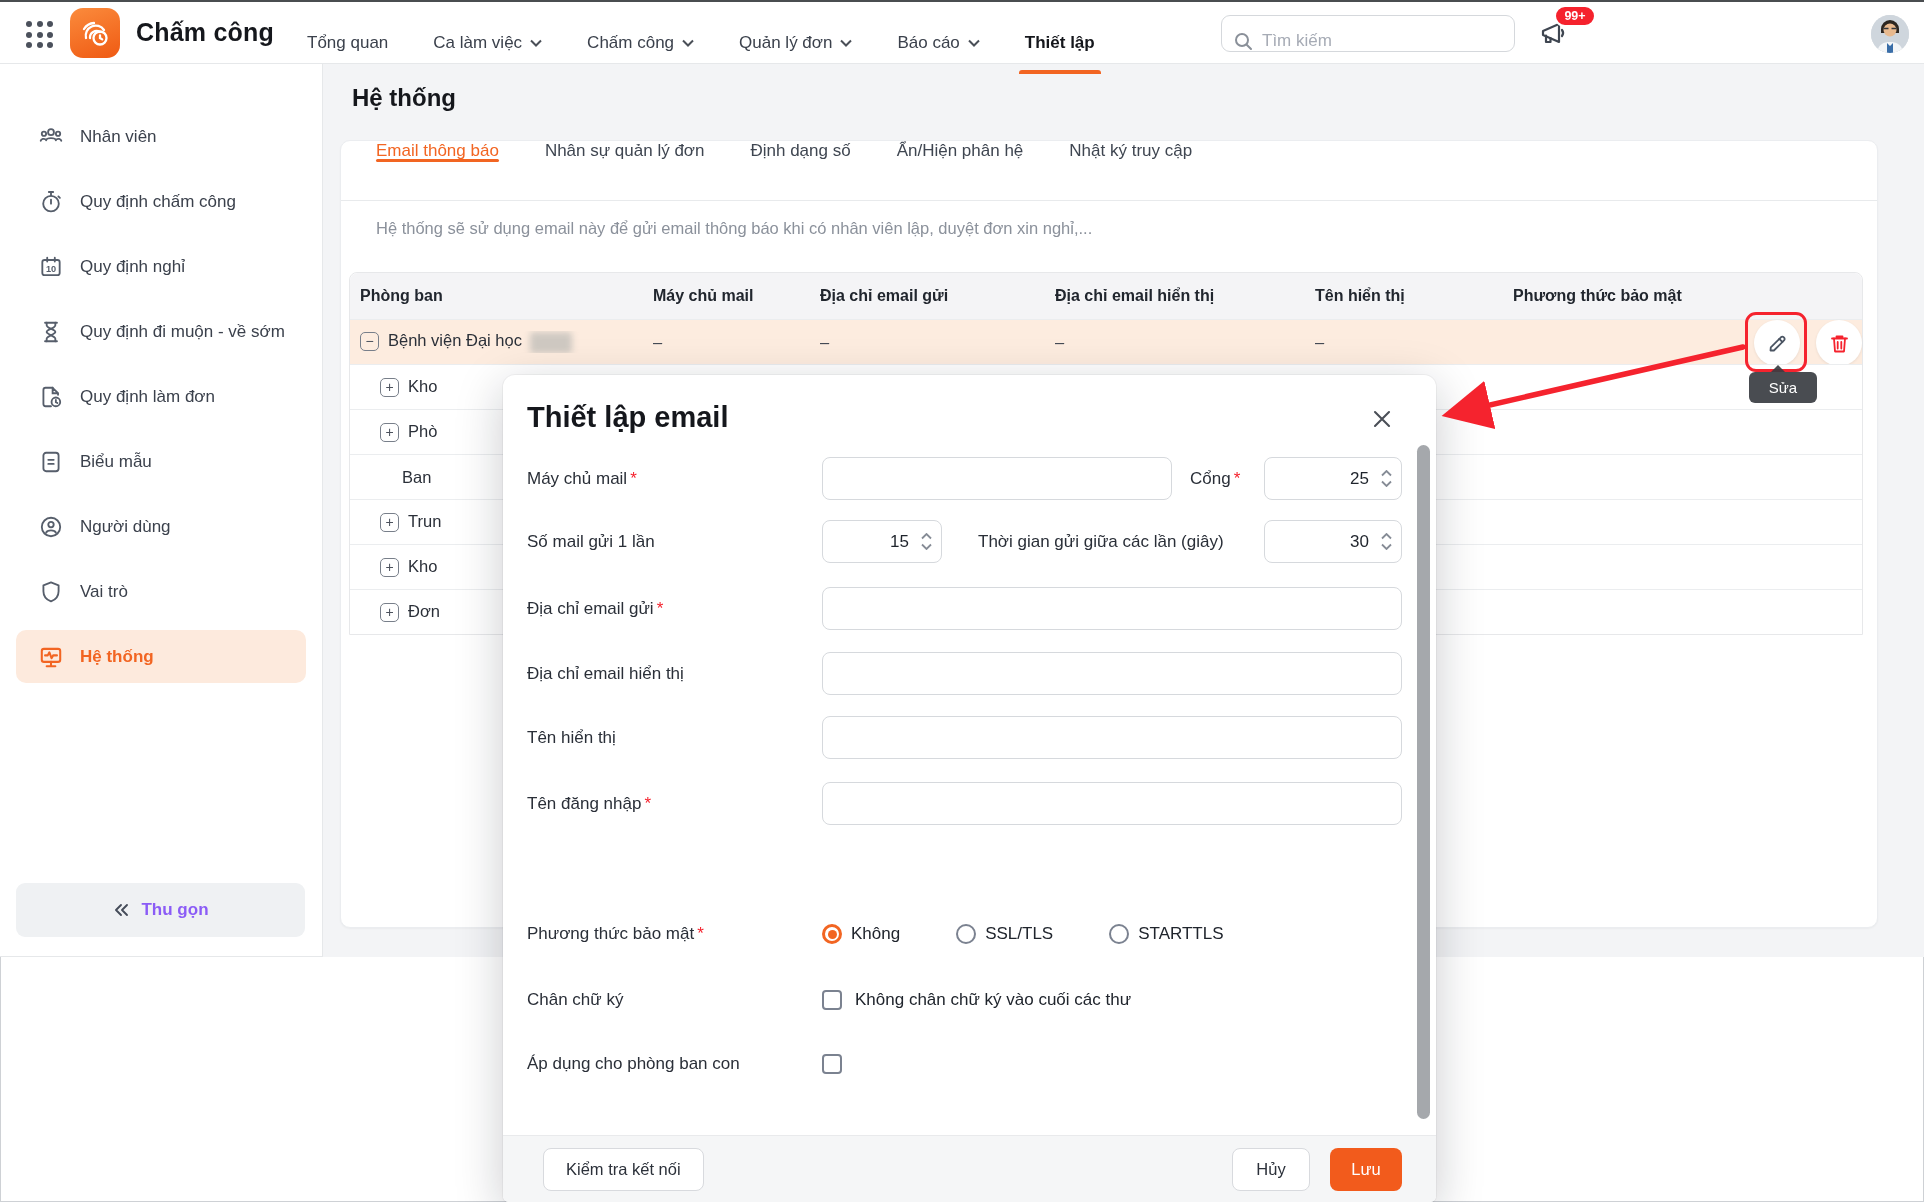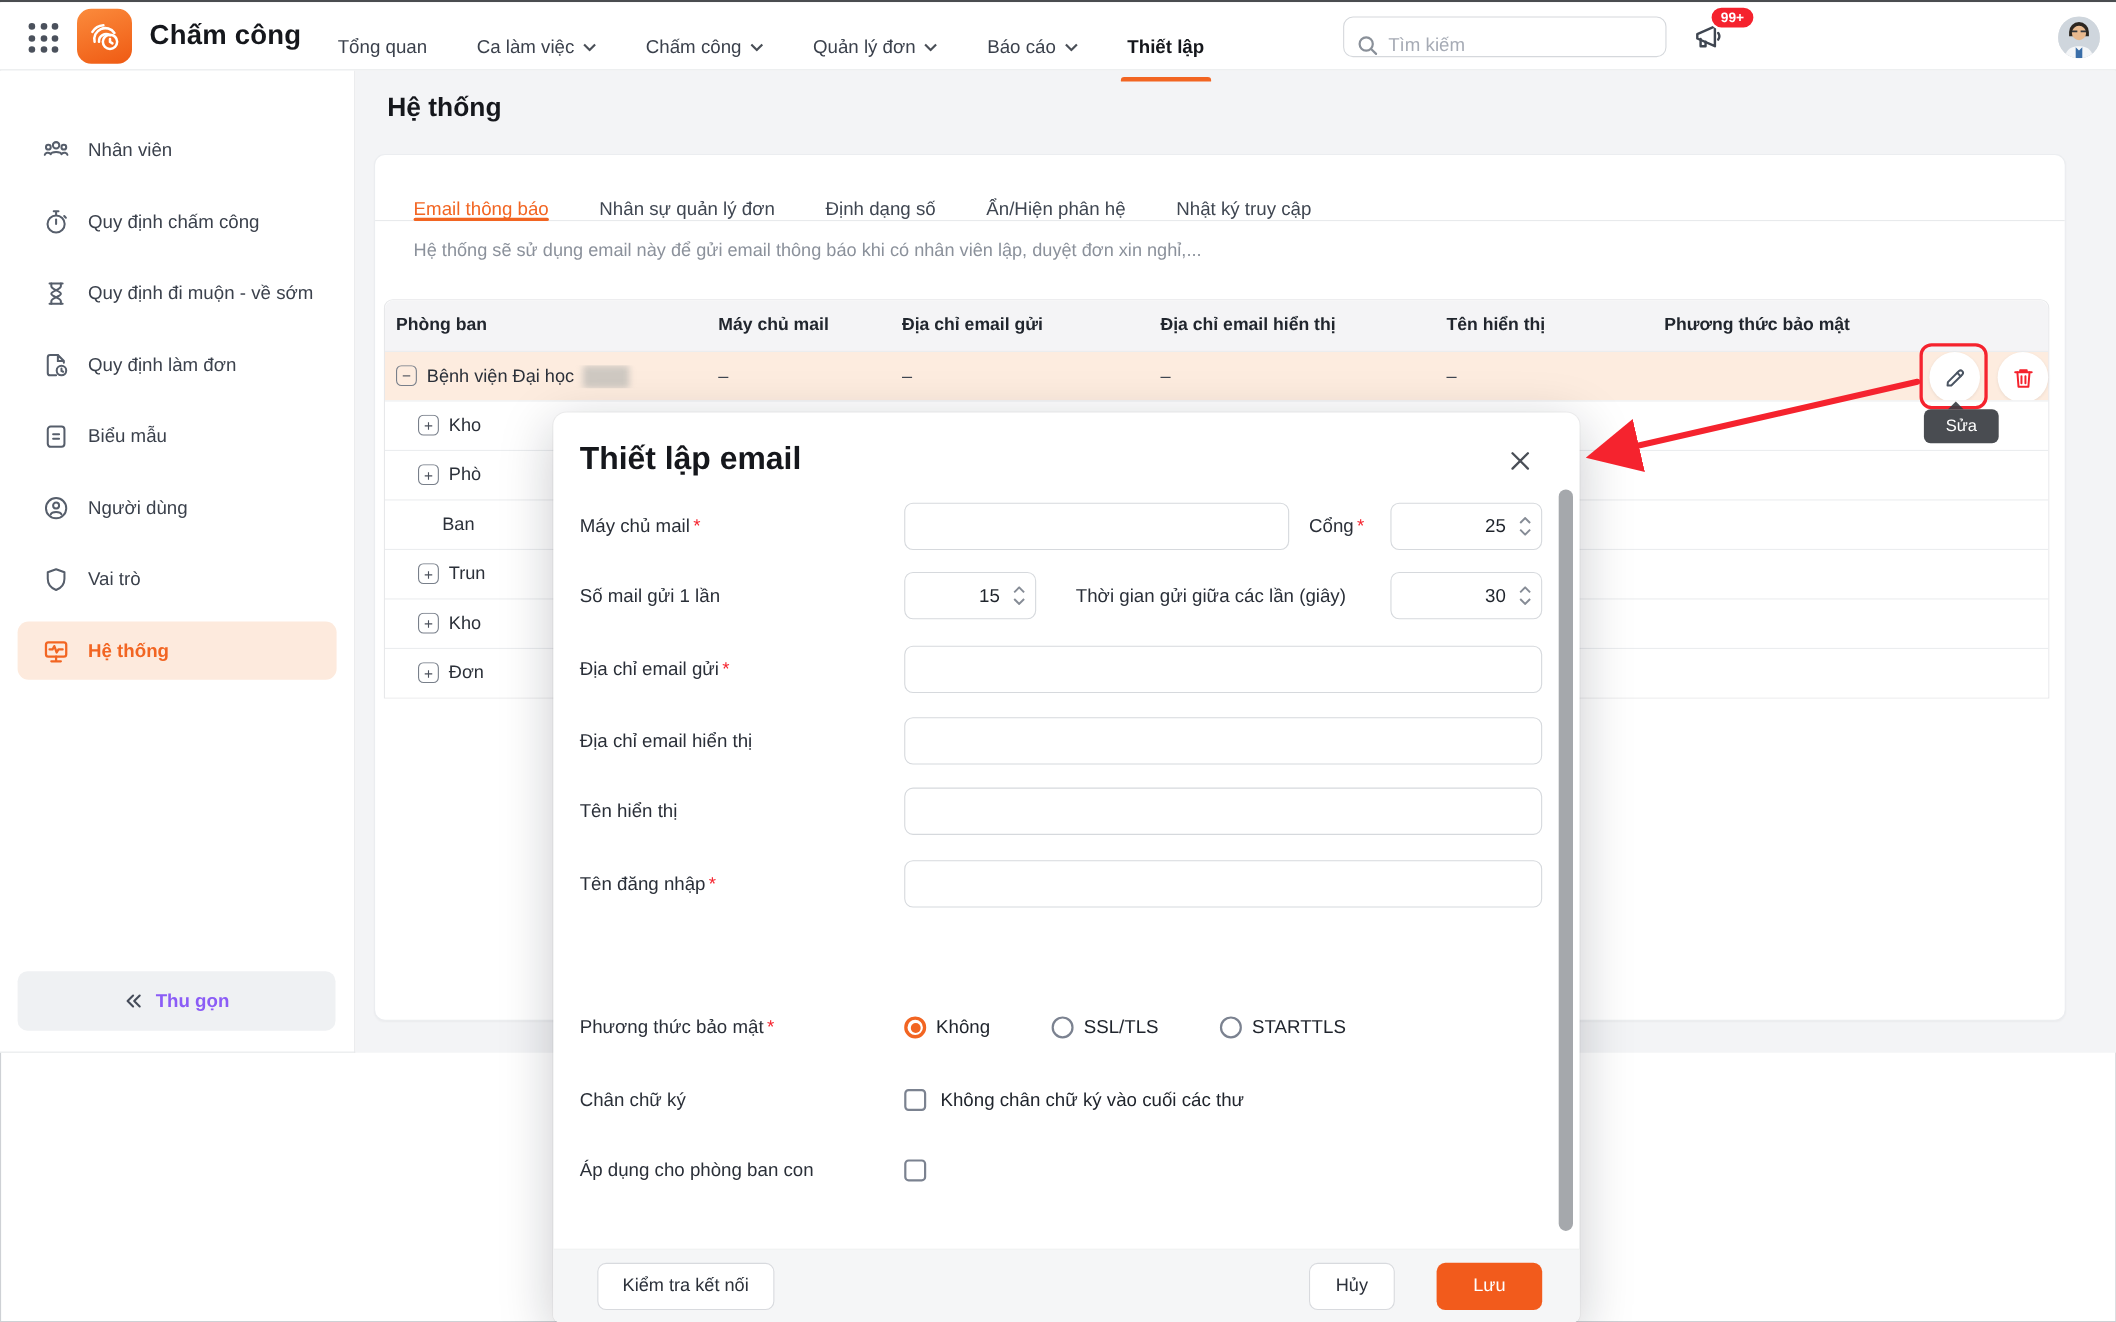--- a/index.html
+++ b/index.html
@@ -43,21 +43,21 @@
   .side-item.active svg { color:#f26522; }
   #collapse-btn { position:absolute; left:16px; top:819px; width:289px; height:54px; background:#eff1f3; border-radius:9px;
                   display:flex; align-items:center; justify-content:center; gap:11px; font-size:17px; color:#8b5cf6; cursor:pointer;font-weight:bold; }
 
   
   #main { left:323px; top:64px; width:1601px; height:893px; background:#f3f4f6; z-index:1; }
   #page-title { left:352px; top:84px; font-size:24px; font-weight:700; color:#15171c; z-index:2; }
   #card { left:340px; top:140px; width:1538px; height:788px; background:#fff; border:1px solid #ebedf0; border-radius:10px;
           box-shadow:0 1px 2px rgba(0,0,0,.04); z-index:2; }
   #tabs { position:absolute; left:0; top:0; right:0; height:60px; border-bottom:1px solid #e8eaec;
-          display:flex; align-items:flex-end; padding-left:35px; gap:46px; }
+          display:flex; align-items:flex-start; padding-left:35px; gap:46px; }
   .tab { position:relative; display:flex; align-items:center; font-size:17px; color:#3f4651; cursor:pointer; white-space:nowrap; }
   .tab.active { color:#f26522; font-weight:500; }
   .tab.active .tab-underline { position:absolute; left:0; right:0; bottom:-1px; height:3px; background:#f26522; border-radius:2px; }
   #tab-desc { position:absolute; left:35px; top:78px; font-size:16.5px; color:#8b919b; }
 
   
   #dept-table { position:absolute; left:8px; top:131px; width:1514px; border:1px solid #e7e8ea; border-radius:8px 8px 0 0; }
   .t-head { display:flex; height:46px; background:#f4f4f6; border-radius:8px 8px 0 0; align-items:center; }
   .t-head .cell { font-size:16px; font-weight:700; color:#21262e; }
   .cell { flex:none; padding-left:4px; white-space:nowrap; overflow:hidden; }
@@ -95,21 +95,21 @@
   .radio.on { border:3px solid #f26522; display:flex; align-items:center; justify-content:center; }
   .radio.on::after { content:""; width:9px; height:9px; border-radius:50%; background:#f26522; }
   .checkbox { width:20px; height:20px; border:2.5px solid #7b8290; border-radius:4px; background:#fff; flex:none; cursor:pointer; }
   .opt-label { font-size:17px; color:#20252d; margin-left:9px; }
   #modal-footer { position:absolute; left:0; right:0; bottom:0; height:67px; background:#f5f6f7; border-top:1px solid #e9eaec;
                   border-radius:0 0 6px 6px; display:flex; align-items:center; padding:0 34px 0 40px; }
   .btn { height:43px; border-radius:8px; display:flex; align-items:center; justify-content:center; font-size:16.5px; cursor:pointer; white-space:nowrap; }
   .btn.ghost { background:#fff; border:1px solid #d8dade; color:#2c313a; }
   #btn-test { padding:0 22px; }
   #btn-cancel { width:78px; margin-left:auto; }
-  #btn-save { width:96px; background:#f25b1c; color:#fff; font-weight:500; margin-left:38px; border:none; }
+  #btn-save { width:72px; background:#f25b1c; color:#fff; font-weight:500; margin-left:20px; border:none; }
 
   #arrow-svg { left:0; top:0; width:1924px; height:1202px; z-index:60; pointer-events:none; }
 </style>
 </head>
 <body>
 
 <div id="page">
 
   <div id="win-edge" class="abs"></div>
 
@@ -218,20 +218,28 @@
         <svg width="26" height="26" viewBox="0 0 24 24" fill="none" stroke="currentColor" stroke-width="1.7" stroke-linecap="round">
           <circle cx="12" cy="13.5" r="7.2"></circle>
             <path d="M10 2.8 h4 M12 2.8 V6"></path>
             <path d="M12 13.5 V9.8"></path>
             <path d="M18.8 6.8 l1.4 1.4"></path>
         </svg>
         <span>Quy định chấm công</span>
       </div>
 
 
+      <div class="side-item">
+        <svg width="26" height="26" viewBox="0 0 24 24" fill="none" stroke="currentColor" stroke-width="1.7" stroke-linecap="round">
+          <rect x="4" y="5.5" width="16" height="14" rx="2"></rect>
+            <path d="M8.5 3.5 v3.5 M15.5 3.5 v3.5"></path>
+          <text x="12" y="16.4" text-anchor="middle" font-size="8.5" font-weight="bold" fill="currentColor" stroke="none" font-family="'Liberation Sans',sans-serif">10</text>
+        </svg>
+        <span>Quy định nghỉ</span>
+      </div>
 
       <div class="side-item">
         <svg width="26" height="26" viewBox="0 0 24 24" fill="none" stroke="currentColor" stroke-width="1.7" stroke-linecap="round" stroke-linejoin="round">
           <path d="M6.5 3.5 h11 M6.5 20.5 h11"></path>
           <path d="M8 3.5 v2.2 c0 2.8 8 4 8 6.3 c0 2.3-8 3.5-8 6.3 v2.2"></path>
           <path d="M16 3.5 v2.2 c0 2.8-8 4-8 6.3 c0 2.3 8 3.5 8 6.3 v2.2"></path>
         </svg>
         <span>Quy định đi muộn - về sớm</span>
       </div>
 

